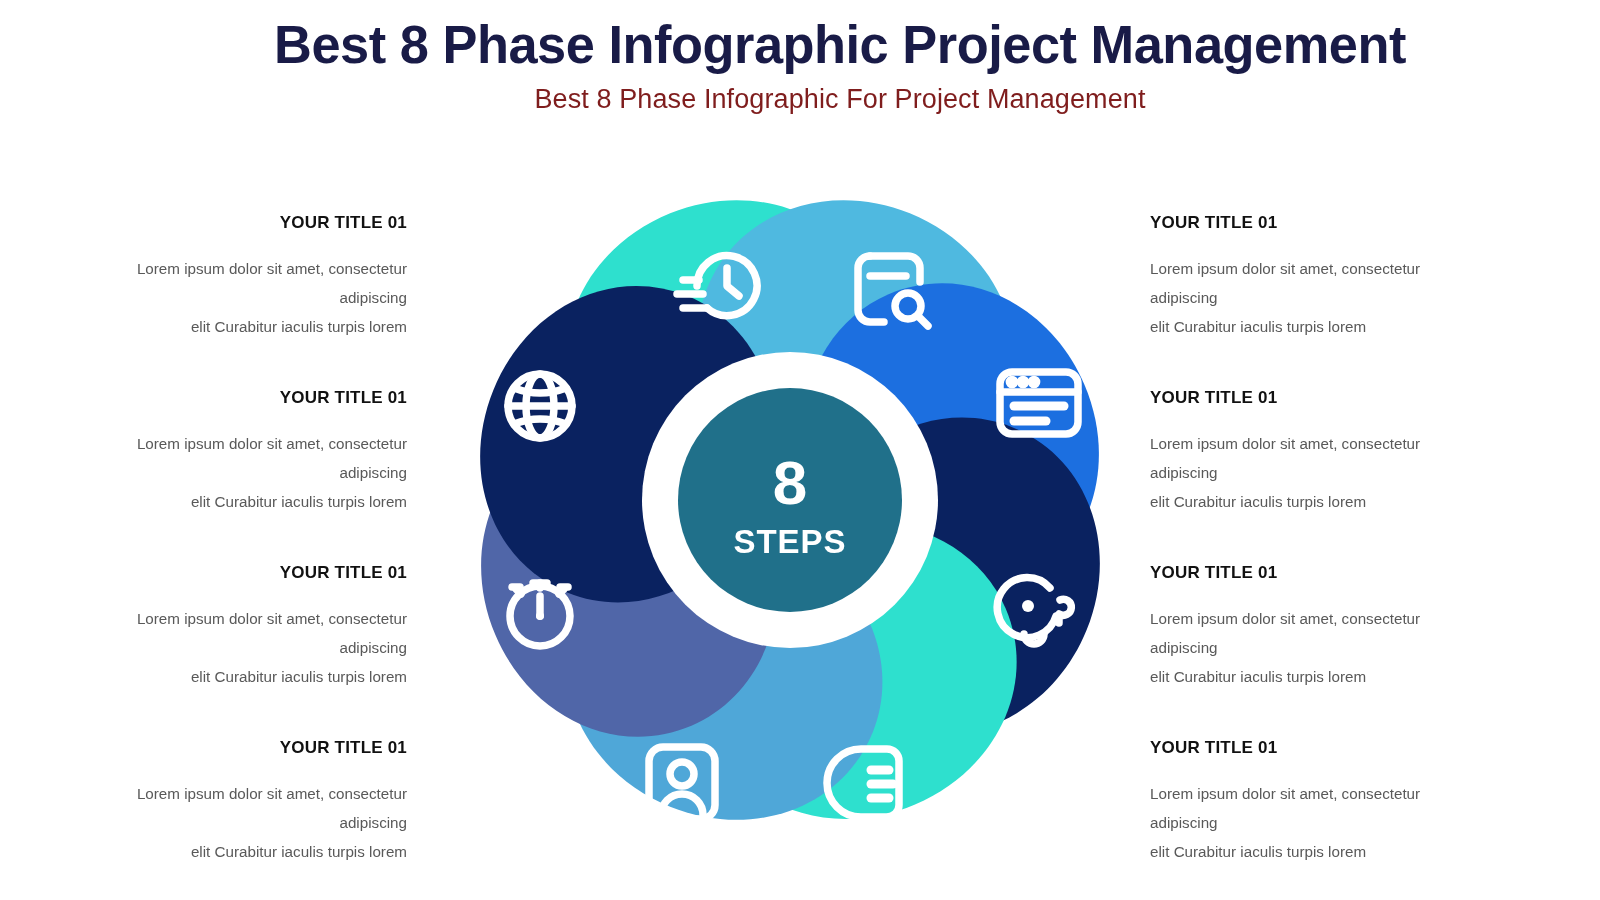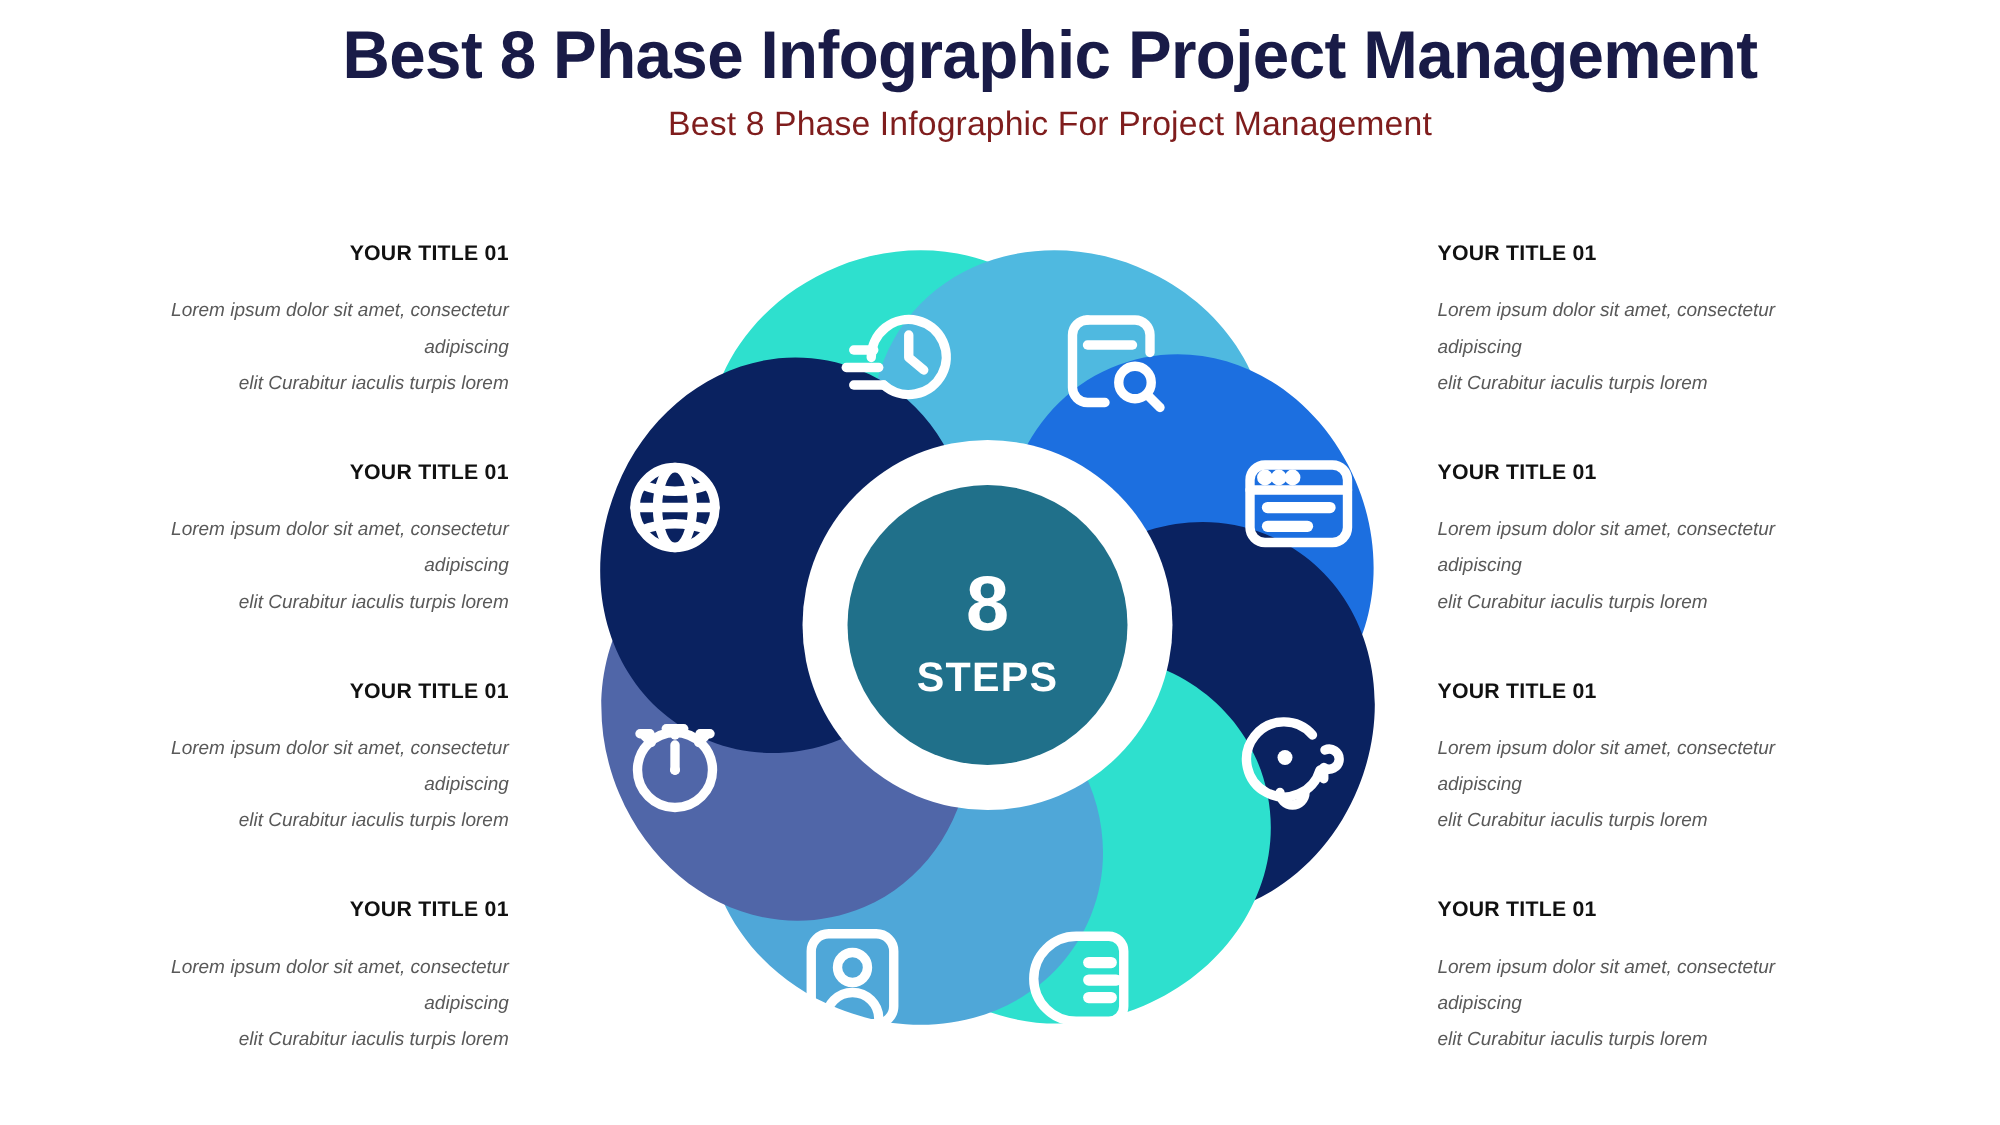--- a/index.html
+++ b/index.html
@@ -47,39 +47,39 @@
   .col {
     position: absolute;
     width: 330px;
   }
   .col-left  { left: 77px; }
   .col-right { left: 1150px; }
 
   .text-block {
     position: absolute;
     width: 330px;
+    margin-top: 20px;
   }
   .col-left .text-block  { text-align: right; }
   .col-right .text-block { text-align: left; }
 
   .block-title {
     font-size: 17px;
     font-weight: bold;
     color: #111111;
     letter-spacing: 0.2px;
     margin: 0 0 22px 0;
     white-space: nowrap;
   }
   .block-desc {
     font-size: 15.2px;
     color: #595959;
     line-height: 1.9;
     margin: 0;
     font-weight: normal;
-    font-style: italic;
   }
 
   
   .flower {
     position: absolute;
     left: 440px;
     top: 160px;
     width: 700px;
     height: 700px;
   }

